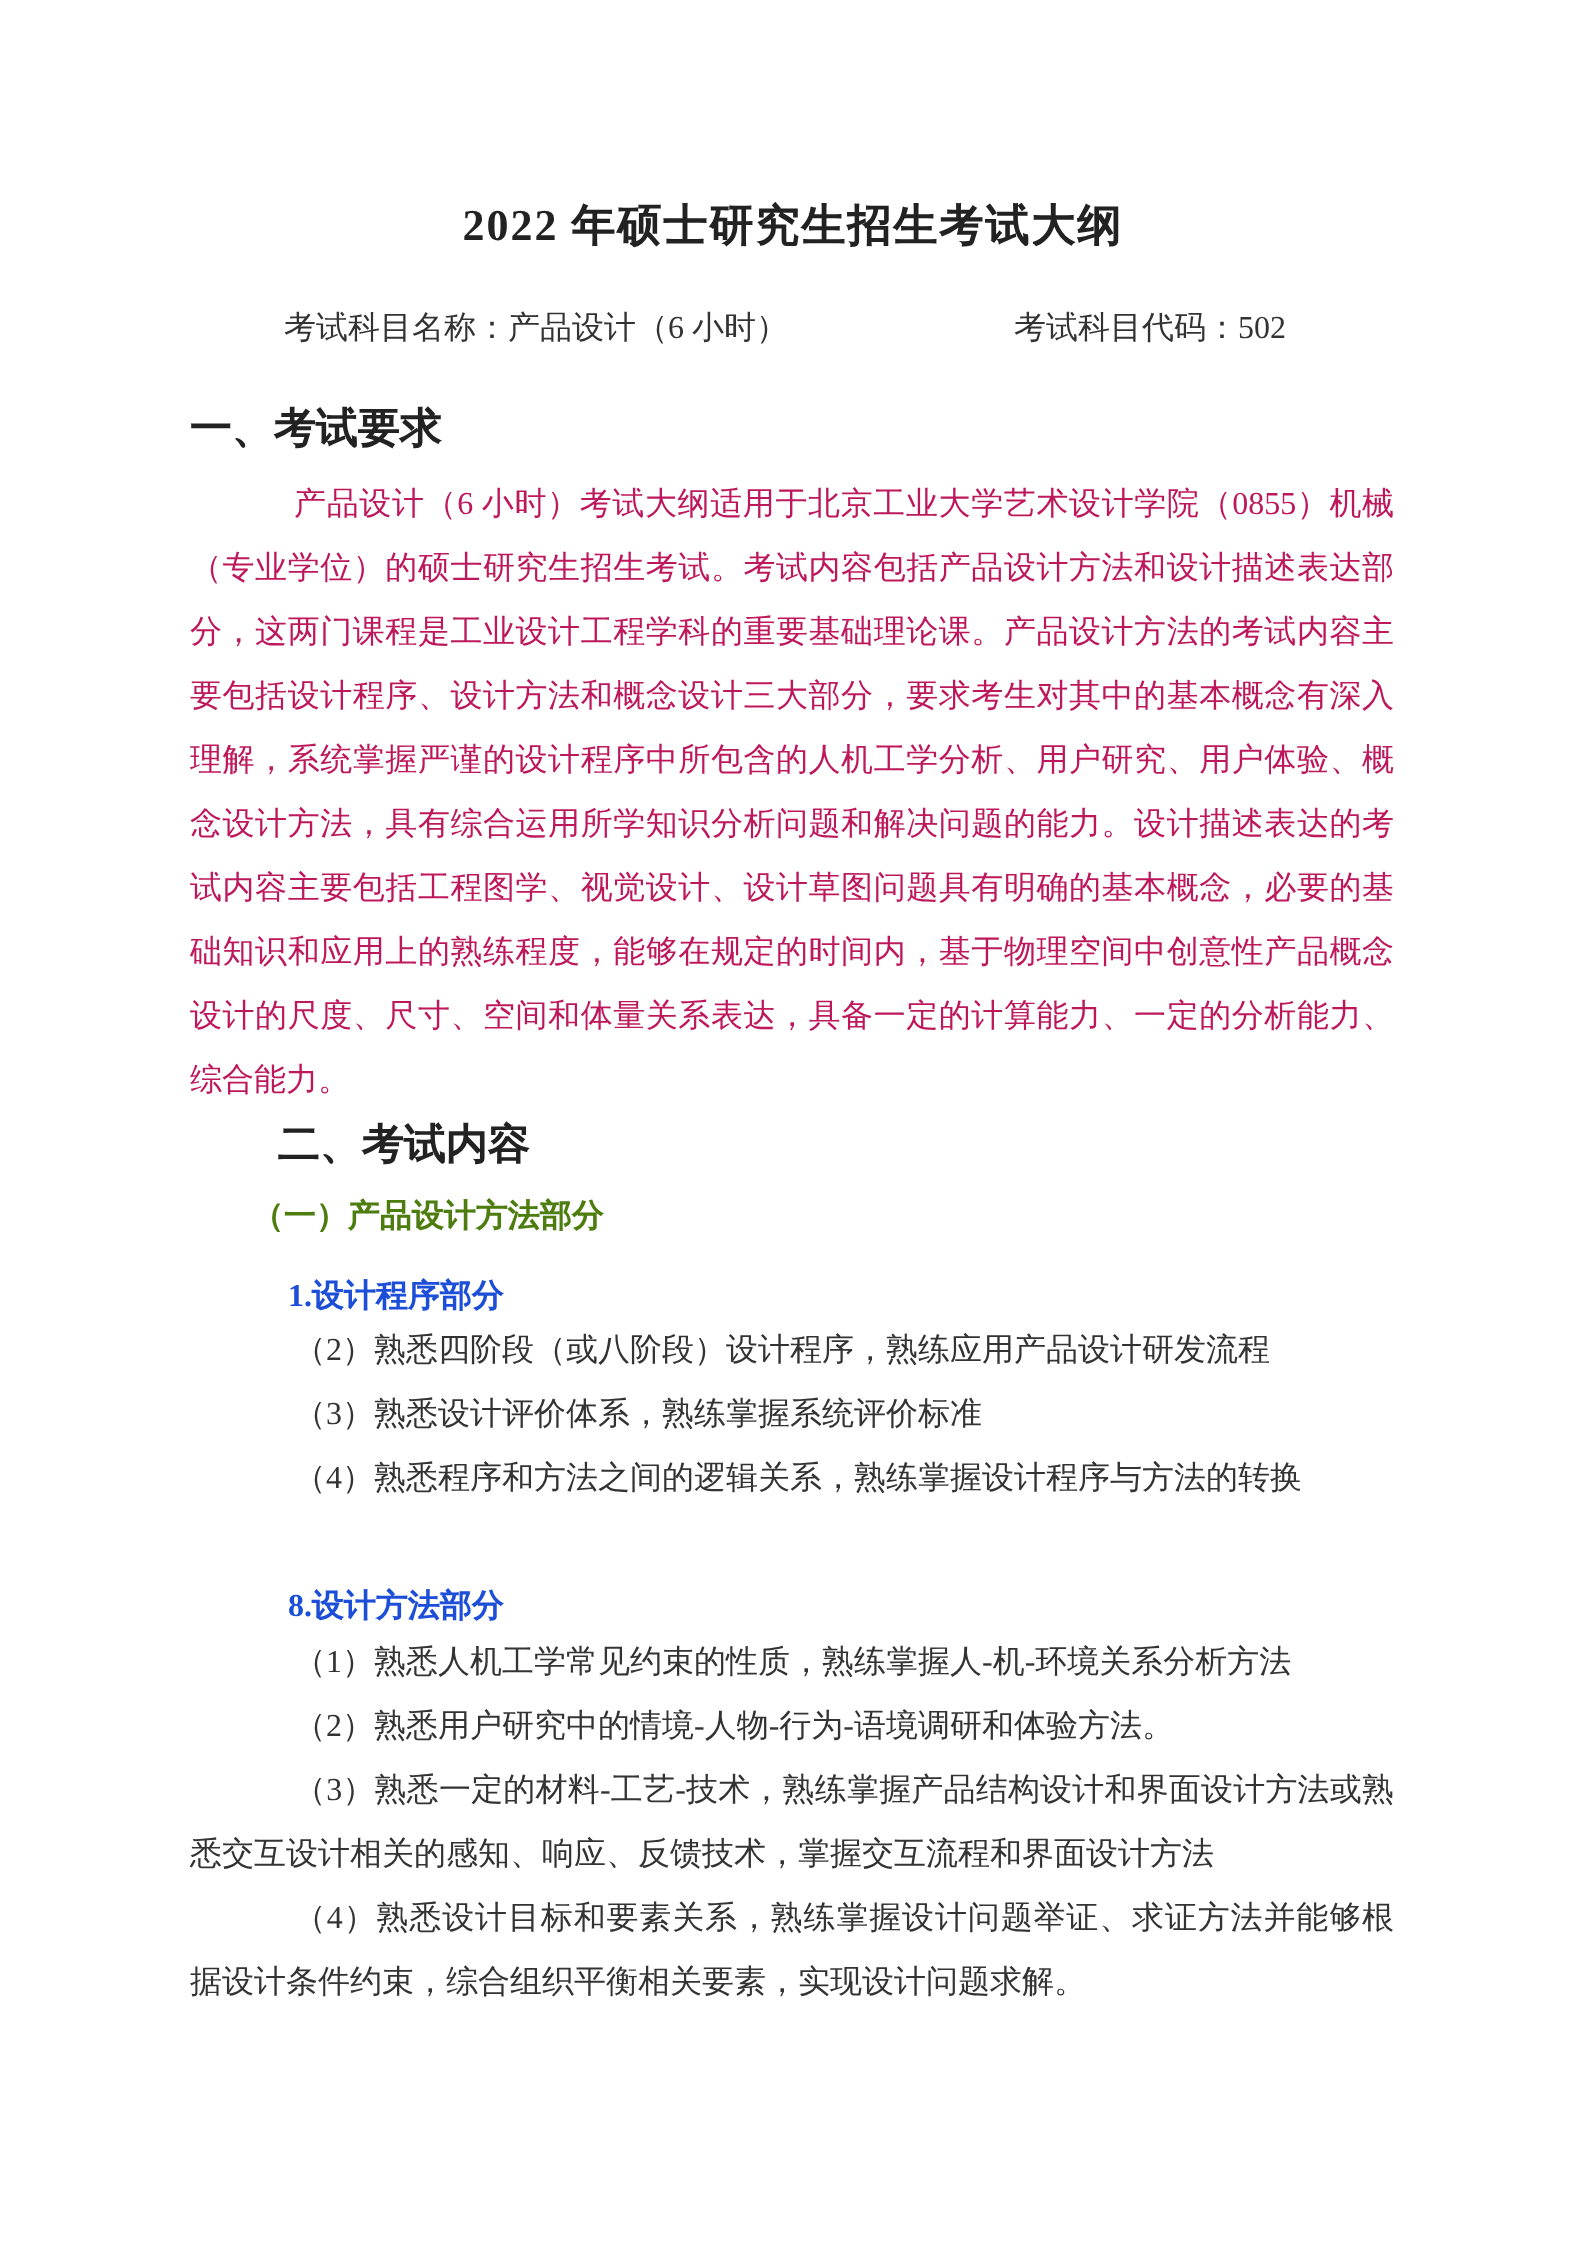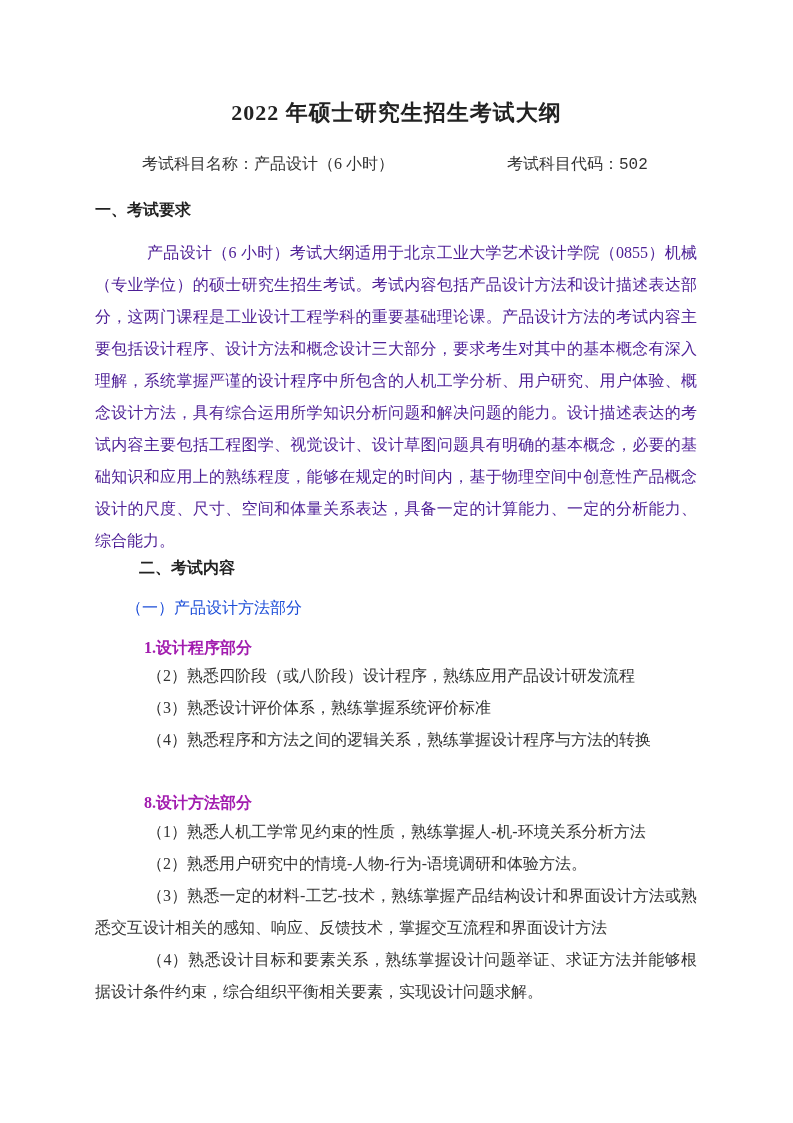--- a/index.html
+++ b/index.html
@@ -45,61 +45,60 @@
     left: 47px;
     top: 0;
     white-space: nowrap;
     font-family: Liberation Serif, serif;
   }
   .meta-code {
     position: absolute;
     left: 412px;
     top: 0;
     white-space: nowrap;
-    font-family: Liberation Mono, monospace;
   }
   .sec-heading {
     position: absolute;
     left: 95px;
-    font-size: 16px;
+    font-size: 21px;
     font-weight: bold;
     color: #222222;
     white-space: nowrap;
   }
   .h-req   { top: 200px; }
   .h-cont  { top: 558px; margin-left: 44px; }
   .sub-heading {
     position: absolute;
     left: 126px;
     font-size: 16px;
-    font-weight: normal;
-    color: #1d4ed8;
+    font-weight: bold;
+    color: #4d7c0f;
     white-space: nowrap;
   }
   .h-sub1  { top: 598px; }
   .part-heading {
     position: absolute;
     left: 144px;
     font-size: 16px;
     font-weight: bold;
-    color: #a21caf;
+    color: #1d4ed8;
     white-space: nowrap;
   }
   .h-part1 { top: 638px; }
   .h-part2 { top: 793px; }
   .body-para {
     position: absolute;
     top: 237px;
     left: 95px;
     width: 602px;
     font-size: 16px;
     line-height: 32px;
     text-align: justify;
     text-indent: 52px;
-    color: #4c1d95;
+    color: #be185d;
   }
   .item-list {
     position: absolute;
     left: 95px;
     width: 602px;
     font-size: 16px;
     line-height: 32px;
     color: #333333;
   }
   .list-1 { top: 660px; }

